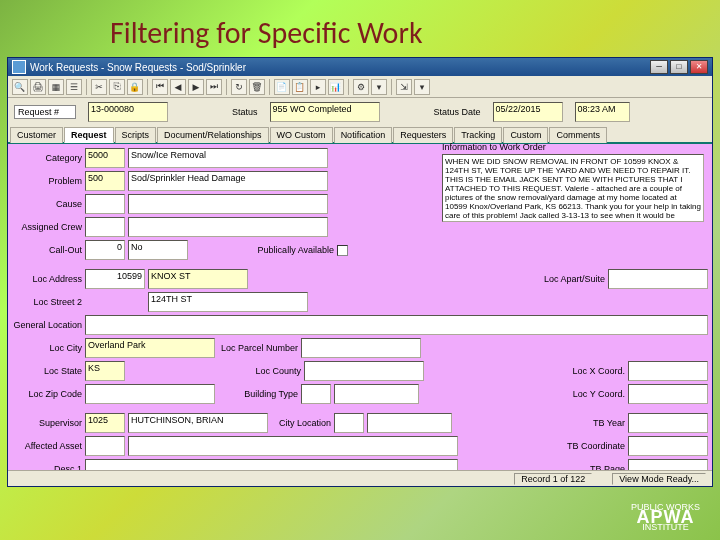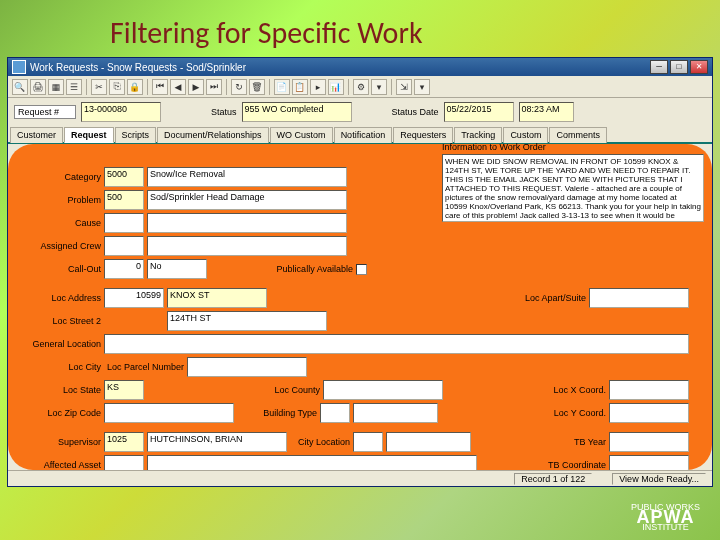--- a/index.html
+++ b/index.html
@@ -65,21 +65,21 @@
     display: inline-flex;
     align-items: center;
     justify-content: center;
     font-size: 9px;
     color: #333;
   }
   .tsep { width: 1px; height: 16px; background: #aca899; margin: 0 2px; }
   .header-row {
     display: flex;
     padding: 4px 6px;
-    gap: 5px;
+    gap: 12px;
     align-items: center;
     background: #ece9d8;
   }
   .lbl {
     font-size: 9px;
     color: #000;
     text-align: right;
     white-space: nowrap;
   }
   .fld {
@@ -104,25 +104,24 @@
     border: 1px solid #aca899;
     border-bottom: none;
     background: #ece9d8;
     font-size: 9px;
     margin-right: 1px;
     position: relative;
     top: 1px;
   }
   .tab.active { background: #fff; border-bottom: 1px solid #fff; font-weight: bold; }
   .form-body {
-    background: #f97316;
+    background: #f0abfc;
     flex: 1;
-    padding: 23px;
+    padding: 4px;
     overflow: hidden;
-    border-radius: 25px;
   }
   .form-row {
     display: flex;
     align-items: center;
     margin-bottom: 3px;
     gap: 3px;
   }
   .form-row .lbl { width: 70px; }
   .info-box {
     position: absolute;
@@ -279,20 +278,21 @@
     <div class="form-row">
       <span class="lbl">Loc Street 2</span>
       <span class="fld" style="width:160px;margin-left:63px">124TH ST</span>
     </div>
     <div class="form-row">
       <span class="lbl">General Location</span>
       <span class="fld" style="flex:1"></span>
     </div>
     <div class="form-row">
       <span class="lbl">Loc City</span>
+      <span class="fld yellow" style="width:130px">Overland Park</span>
       <span class="lbl" style="width:80px">Loc Parcel Number</span>
       <span class="fld" style="width:120px"></span>
     </div>
     <div class="form-row">
       <span class="lbl">Loc State</span>
       <span class="fld yellow" style="width:40px">KS</span>
       <span style="width:90px"></span>
       <span class="lbl" style="width:80px">Loc County</span>
       <span class="fld" style="width:120px"></span>
       <span style="flex:1"></span>

